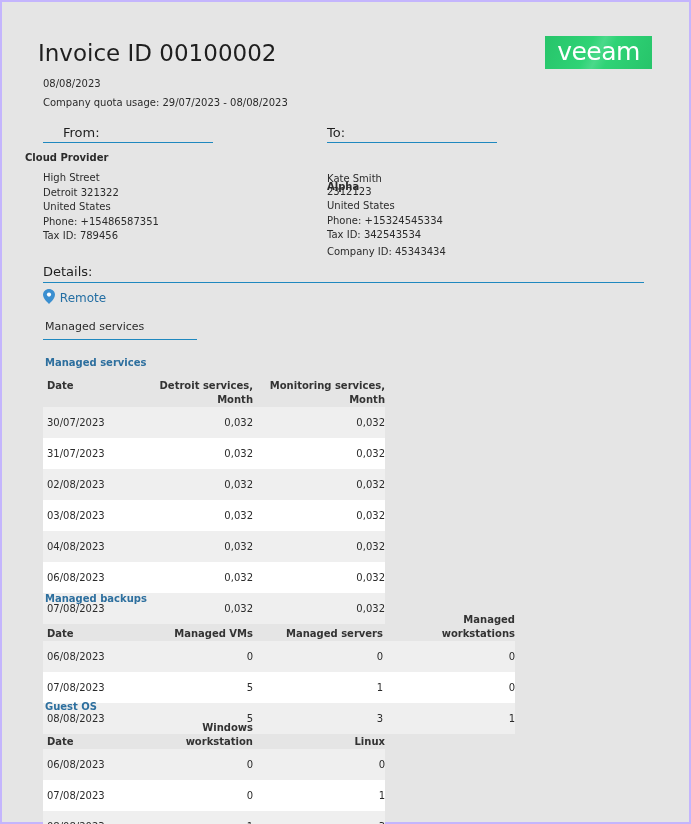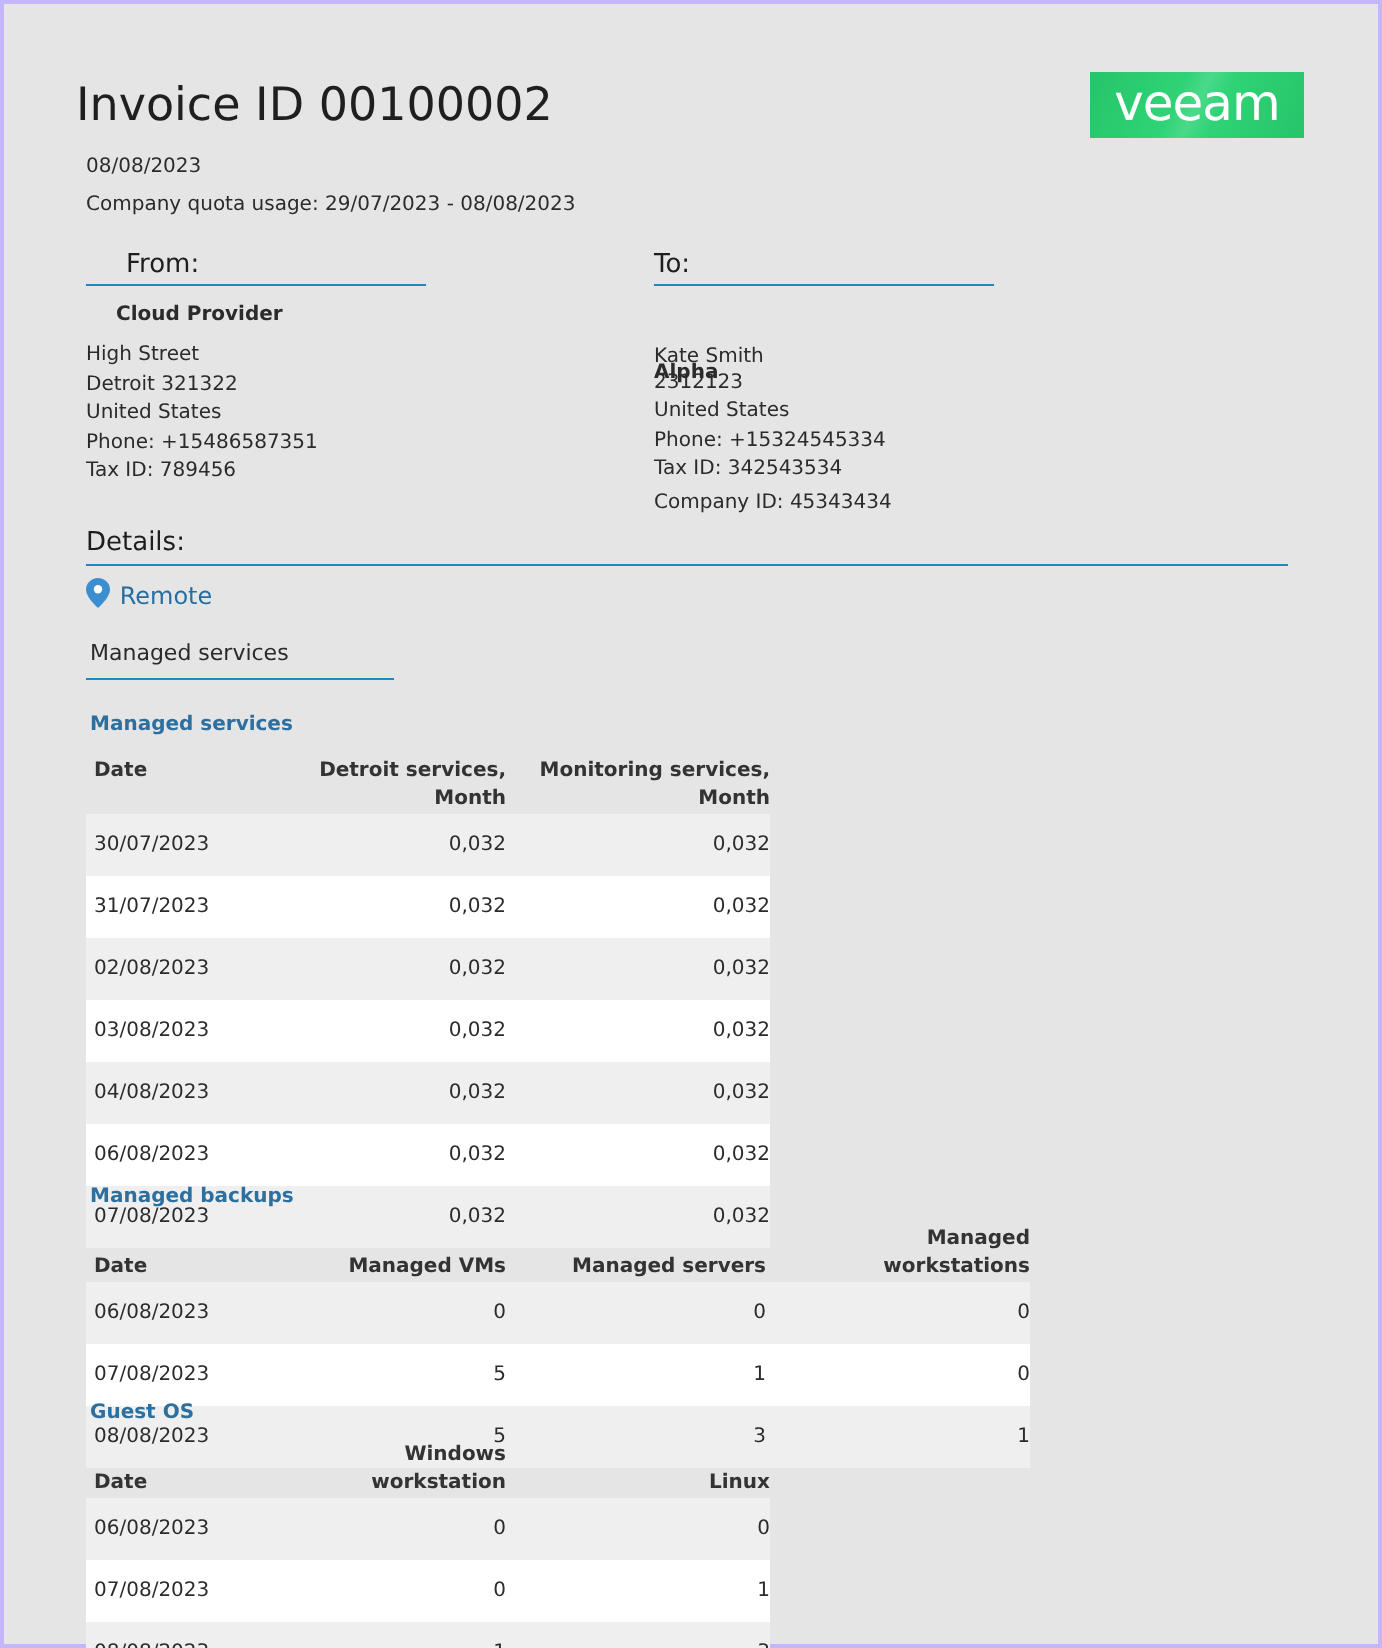--- a/index.html
+++ b/index.html
@@ -37,21 +37,21 @@
 
 <div class="frame">
 
   <div class="abs title">Invoice ID 00100002</div>
   <div class="abs small" style="left:41px; top:76px;">08/08/2023</div>
   <div class="abs small" style="left:41px; top:95px;">Company quota usage: 29/07/2023 - 08/08/2023</div>
   <div class="abs logo">veeam</div>
 
   <div class="abs sec-head" style="left:41px; top:123px;margin-left:20px;">From:</div>
   <div class="uline" style="left:41px; top:140px; width:170px;"></div>
-  <div class="abs small bold" style="left:56px; top:150px;">Cloud Provider</div>
+  <div class="abs small bold" style="left:23px; top:150px;">Cloud Provider</div>
   <div class="abs small" style="left:41px; top:170px;">High Street</div>
   <div class="abs small" style="left:41px; top:185px;">Detroit 321322</div>
   <div class="abs small" style="left:41px; top:199px;">United States</div>
   <div class="abs small" style="left:41px; top:214px;">Phone: +15486587351</div>
   <div class="abs small" style="left:41px; top:228px;">Tax ID: 789456</div>
 
   <div class="abs sec-head" style="left:325px; top:123px;">To:</div>
   <div class="uline" style="left:325px; top:140px; width:170px;"></div>
   <div class="abs small bold" style="left:325px; top:165px;margin-top:14px;">Alpha</div>
   <div class="abs small" style="left:325px; top:171px;">Kate Smith</div>

